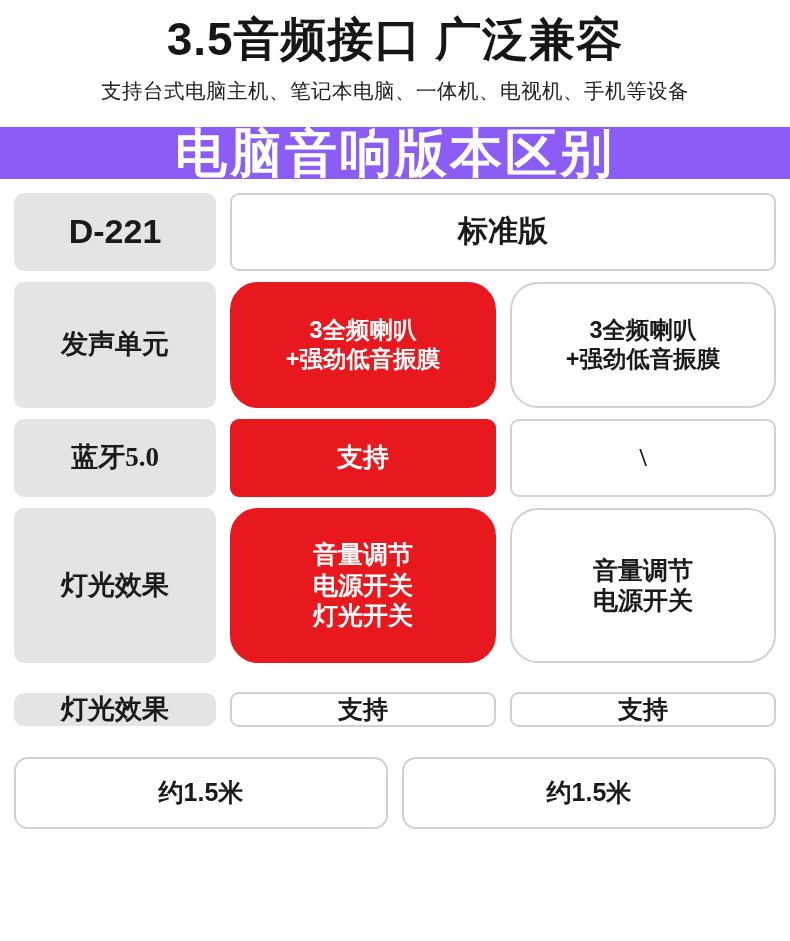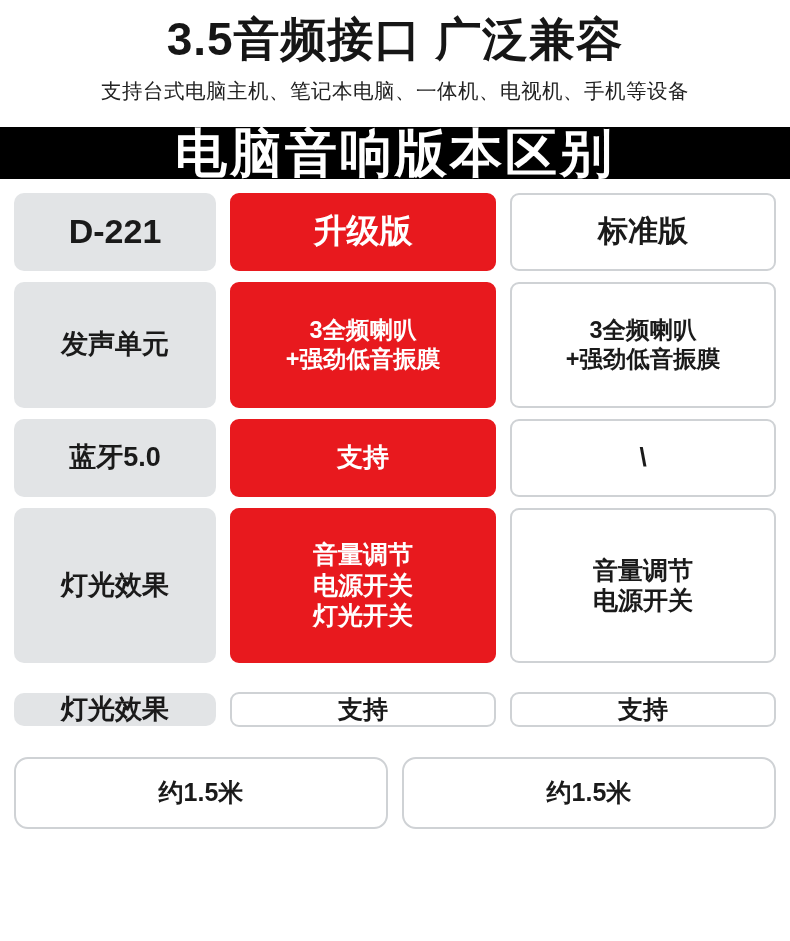--- a/index.html
+++ b/index.html
@@ -40,21 +40,21 @@
     margin-top: 12px;
     font-size: 20.5px;
     color: #222222;
     letter-spacing: 0.5px;
     white-space: nowrap;
   }
 
   
   .banner {
     margin: 12px 0 0 0;
-    background: #000000;
+    background: #8b5cf6;
     height: 104px;
     display: flex;
     align-items: center;
     justify-content: center;
   }
   .banner-text {
     color: #ffffff;
     font-size: 52px;
     font-weight: bold;
     letter-spacing: 3px;
@@ -108,53 +108,52 @@
   }
 
   .row-header .cell-label { font-size: 34px; }
   .row-header .cell-mid { font-size: 33px; }
   .row-header .cell-right { font-size: 30px; }
   .row-header { height: 78px; }
 
   .row-driver { height: 126px; }
   .row-driver .cell-mid, .row-driver .cell-right { font-size: 23.5px; }
 
-  .row-bt { height: 78px; }
+  .row-bt { height: 78px; font-family: Liberation Serif, serif; }
   .row-bt .cell-mid, .row-bt .cell-right { font-size: 26px; }
 
   .row-knob { height: 155px; }
   .row-knob .cell-mid, .row-knob .cell-right { font-size: 25px; }
 
   .row-light { height: 72px; align-items: center; }
   .row-light .cell-mid, .row-light .cell-right { font-size: 25px; }
 
   .row-cable { height: 72px; }
   .row-cable .cell-mid, .row-cable .cell-right { font-size: 25px; border-radius: 14px; }
 
-  .multiline { white-space: pre-line; }
+  .multiline { white-space: pre-line; border-radius: 28px; }
 </style>
 </head>
 <body>
 
 <div class="page">
 
   <div class="header">
     <div class="header-title">3.5音频接口 广泛兼容</div>
     <div class="header-sub">支持台式电脑主机、笔记本电脑、一体机、电视机、手机等设备</div>
   </div>
 
   <div class="banner">
     <div class="banner-text">电脑音响版本区别</div>
   </div>
 
   <div class="table">
 
     <div class="row row-header">
       <div class="cell cell-label">D-221</div>
-      <div class="cell cell-mid cell-red">升级版</div>
       <div class="cell cell-right cell-white">标准版</div>
     </div>
 
     <div class="row row-driver">
       <div class="cell cell-label">发声单元</div>
       <div class="cell cell-mid cell-red multiline">3全频喇叭
 +强劲低音振膜</div>
       <div class="cell cell-right cell-white multiline">3全频喇叭
 +强劲低音振膜</div>
     </div>

